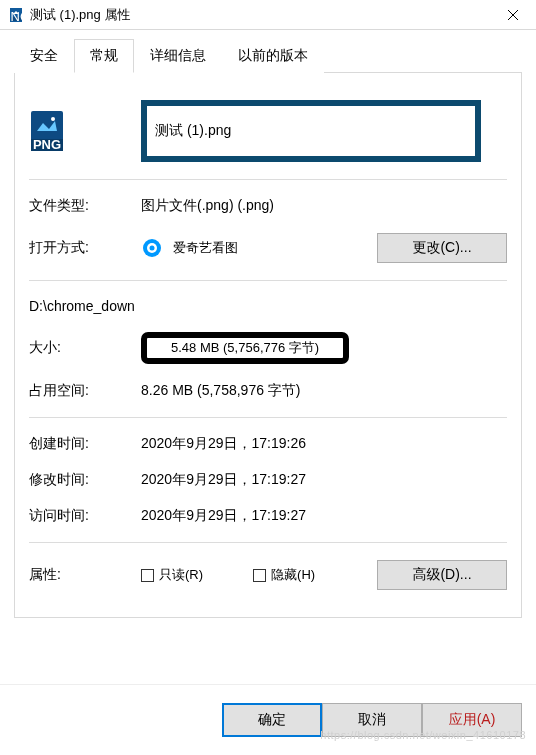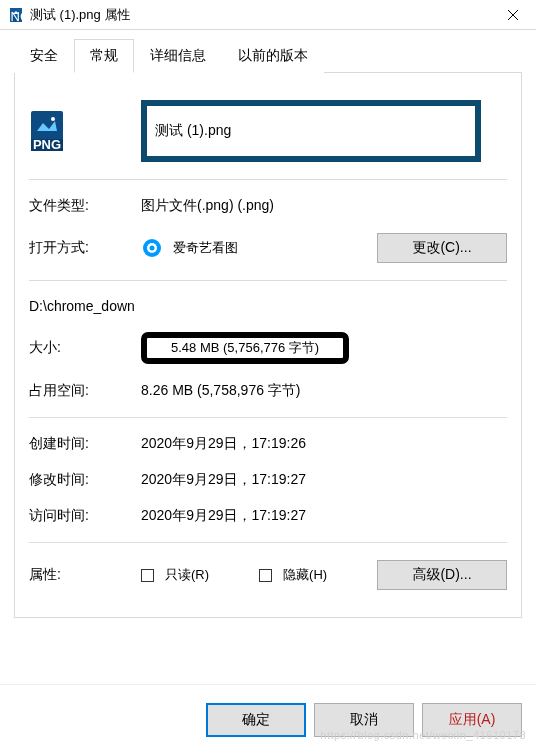--- a/index.html
+++ b/index.html
@@ -17,23 +17,23 @@
     .label-col { width: 112px; flex-shrink: 0; color: #000; font-size: 14px; }
     .value-col { flex: 1; display: flex; align-items: center; color: #000; font-size: 14px; }
     .file-icon { width: 36px; height: 44px; display: flex; align-items: center; justify-content: center; margin-left: 0; }
     .filename-input { flex: 1; max-width: 340px; padding: 17px 8px; border: 6px solid #0c4a6e; font-size: 14px; background: #fff; }
     .divider { border: none; border-top: 1px solid #dcdcdc; margin: 8px 0; }
     .app-icon { width: 22px; height: 22px; margin-right: 10px; display: inline-flex; align-items: center; justify-content: center; }
     .btn { padding: 5px 14px; min-width: 130px; border: 1px solid #adadad; background: #e1e1e1; cursor: pointer; font-size: 14px; text-align: center; }
     .btn-right { margin-left: auto; }
     .highlight-box { border: 6px solid #000000; padding: 1px 24px; display: inline-block; border-radius: 7px; }
     .checkbox-group { display: flex; gap: 50px; align-items: center; }
-    .checkbox-item { display: flex; align-items: center; gap: 11px; }
+    .checkbox-item { display: flex; align-items: center; gap: 5px; }
     .checkbox { width: 13px; height: 13px; border: 1px solid #333; display: inline-block; }
-    .footer { position: absolute; bottom: 0; left: 0; right: 0; padding: 18px 14px; display: flex; justify-content: flex-end; gap: 8px; border-top: 1px solid #eee; }
+    .footer { position: absolute; bottom: 0; left: 0; right: 0; padding: 18px 14px; display: flex; justify-content: flex-end; border-top: 1px solid #eee; }
     .footer .btn { min-width: 100px; padding: 6px 18px; }
     .btn.primary { border: 2px solid #0078d7; background: #e1e1e1; }
     .btn.disabled { color: #b91c1c; }
     .watermark { position: absolute; bottom: 14px; right: 10px; color: #d0d0d0; font-size: 11px; letter-spacing: 0.5px; pointer-events: none; }
   </style>
 </head>
 <body>
 
 <div class="titlebar">
   <span class="title-icon">

